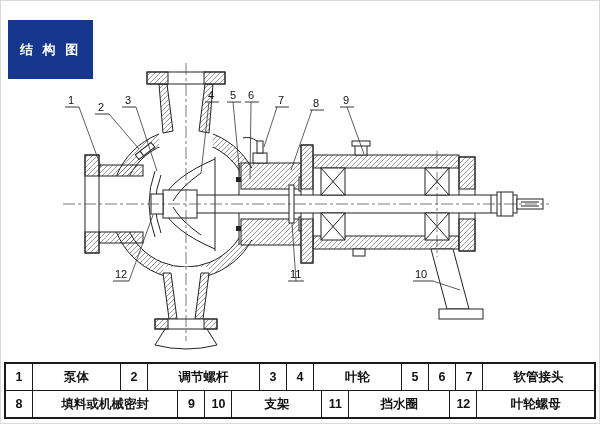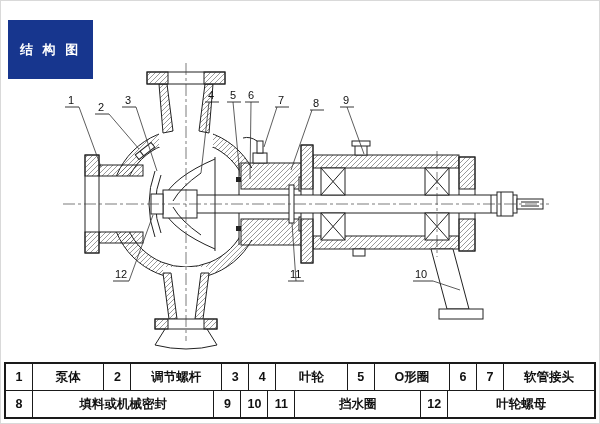--- a/index.html
+++ b/index.html
@@ -210,30 +210,30 @@
   <div class="parts-table">
     <div class="prow">
       <div class="pcell num">1</div>
       <div class="pcell name" style="flex:0.9">泵体</div>
       <div class="pcell num">2</div>
       <div class="pcell name" style="flex:1.15">调节螺杆</div>
       <div class="pcell num">3</div>
       <div class="pcell num">4</div>
       <div class="pcell name" style="flex:0.9">叶轮</div>
       <div class="pcell num">5</div>
-      <div class="pcell name" style="flex:0.95">O形圈</div>
       <div class="pcell num">6</div>
       <div class="pcell num">7</div>
       <div class="pcell name" style="flex:1.15">软管接头</div>
     </div>
     <div class="prow">
       <div class="pcell num">8</div>
       <div class="pcell name" style="flex:1.3">填料或机械密封</div>
       <div class="pcell num">9</div>
       <div class="pcell num">10</div>
+      <div class="pcell name" style="flex:0.8">支架</div>
       <div class="pcell num">11</div>
       <div class="pcell name" style="flex:0.9">挡水圈</div>
       <div class="pcell num">12</div>
       <div class="pcell name" style="flex:1.05">叶轮螺母</div>
     </div>
   </div>
 
 </div>
 
 </body></html>

